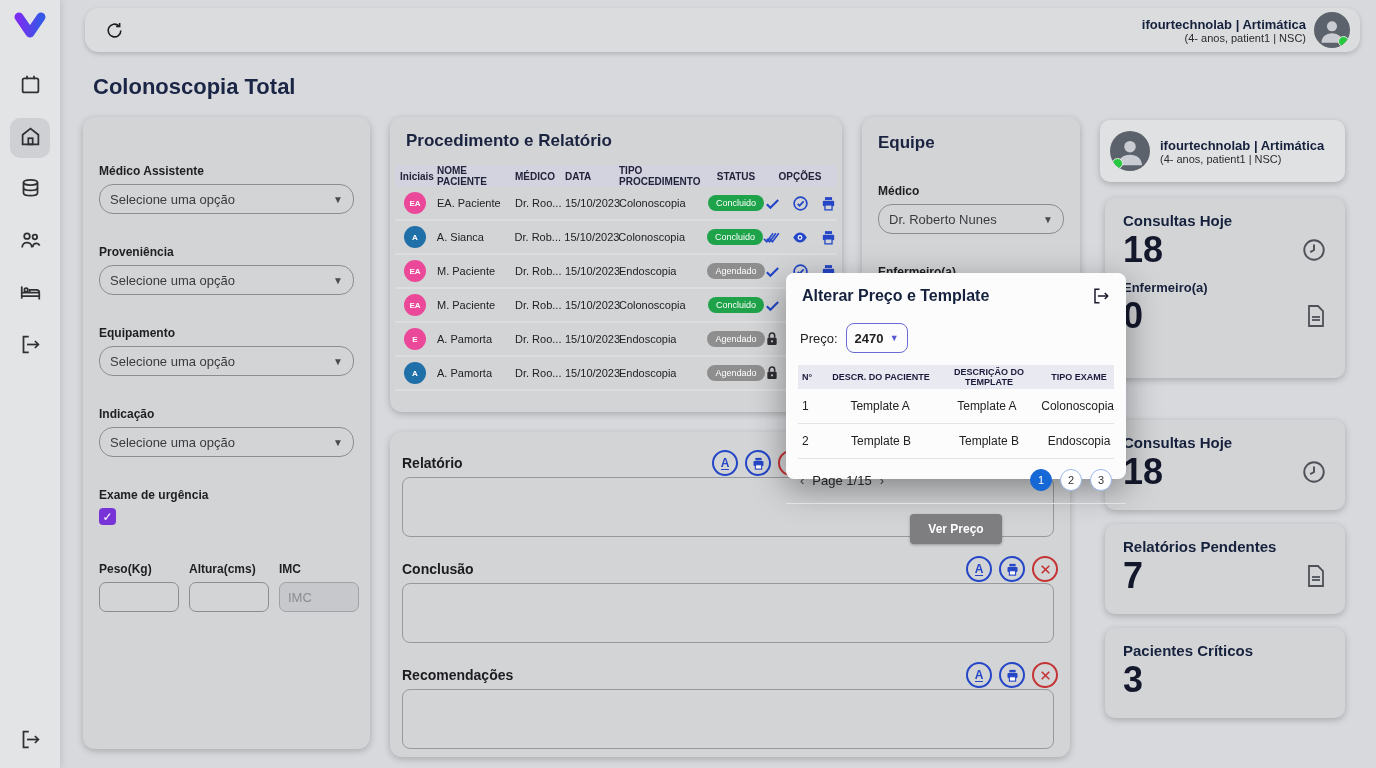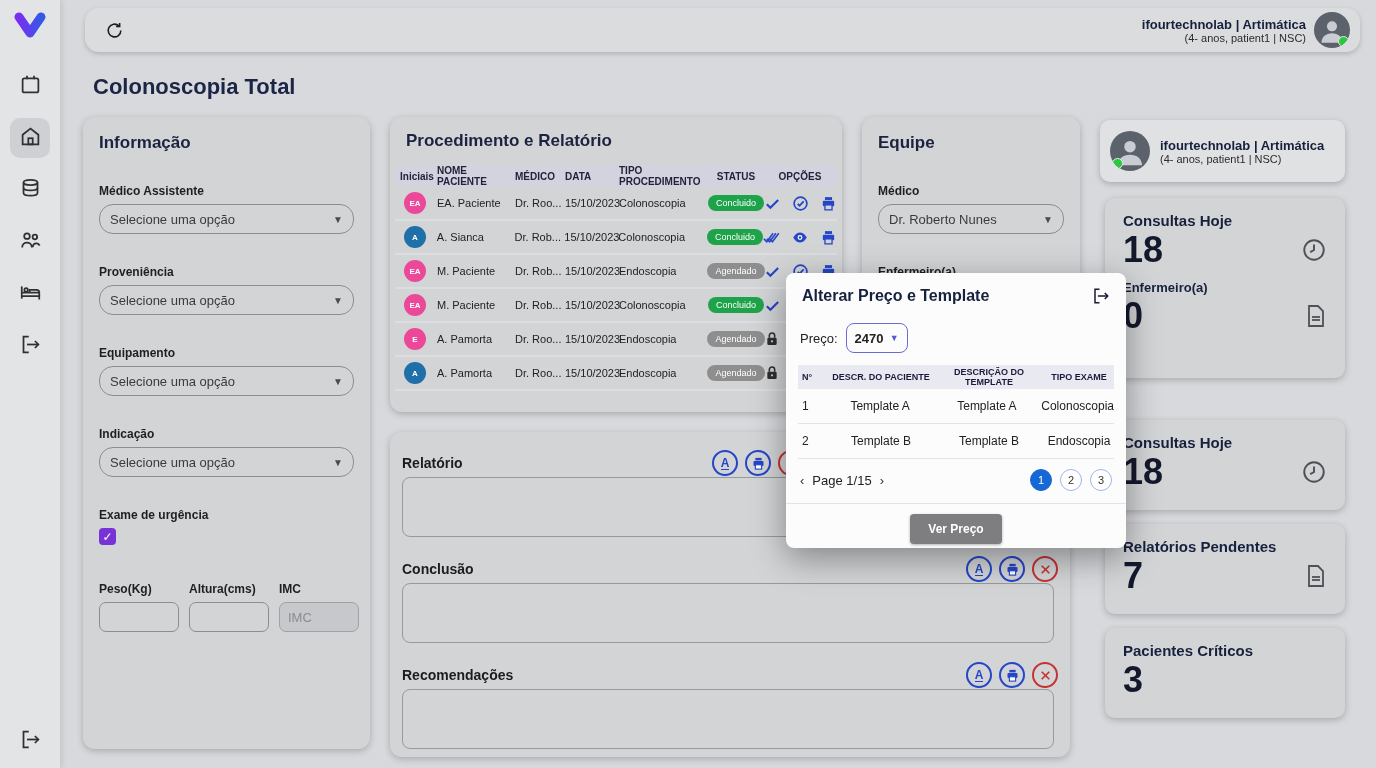--- a/index.html
+++ b/index.html
@@ -98,21 +98,21 @@
                border-radius:10px; box-shadow:0 2px 6px rgba(0,0,0,.22); display:flex; align-items:center; gap:10px; padding:0 10px; }
   .user-card .avatar { width:40px; height:40px; }
   .stat-card { position:absolute; left:1105px; width:240px; background:#d3d4d6; border-radius:10px;
                box-shadow:0 2px 7px rgba(0,0,0,.22); padding:14px 18px; }
   .stat-title { font-size:15px; font-weight:bold; color:#16213d; }
   .stat-row { display:flex; align-items:center; }
   .stat-value { font-size:36px; font-weight:bold; color:#14182c; line-height:1.15; }
   .stat-icon { margin-left:auto; color:#4e5258; display:flex; }
 
   
-  .modal { position:absolute; left:786px; top:273px; width:340px; height:275px; background:#fcfcfd;
+  .modal { position:absolute; left:786px; top:273px; width:340px; height:206px; background:#fcfcfd;
            border-radius:8px; box-shadow:0 10px 34px rgba(0,0,0,.38); }
   .modal-head { display:flex; align-items:center; padding:14px 16px 4px 16px; }
   .modal-title { font-size:16px; font-weight:bold; color:#16213d; }
   .modal-close { margin-left:auto; color:#1a1a2e; display:flex; cursor:pointer; }
   .price-row { display:flex; align-items:center; gap:8px; padding:14px 14px 10px 14px; }
   .price-label { font-size:13px; color:#222; }
   .price-select { width:62px; height:30px; border:1.5px solid #6b6bd6; border-radius:8px; display:flex;
                   align-items:center; padding:0 8px; font-size:13px; font-weight:bold; color:#222; cursor:pointer; }
   .price-select .caret { margin-left:auto; font-size:9px; color:#5a5ad0; }
   .mtable { margin:2px 12px 0 12px; }
@@ -235,21 +235,20 @@
             <path d="M3 22 c0-5 4-8 9-8 s9 3 9 8 Z"></path>
           </svg>
         <span class="status-dot"></span>
       </div>
     </div>
   </div>
 
   <h1 class="page-title">Colonoscopia Total</h1>
 
   <section class="panel info-panel">
-    <div class="panel-title">Informação</div>
 
     <div class="fld-label">Médico Assistente</div>
     <div class="select">
       <span>Selecione uma opção</span>
       <span class="caret">▼</span>
     </div>
 
     <div class="fld-label">Proveniência</div>
     <div class="select">
       <span>Selecione uma opção</span>

